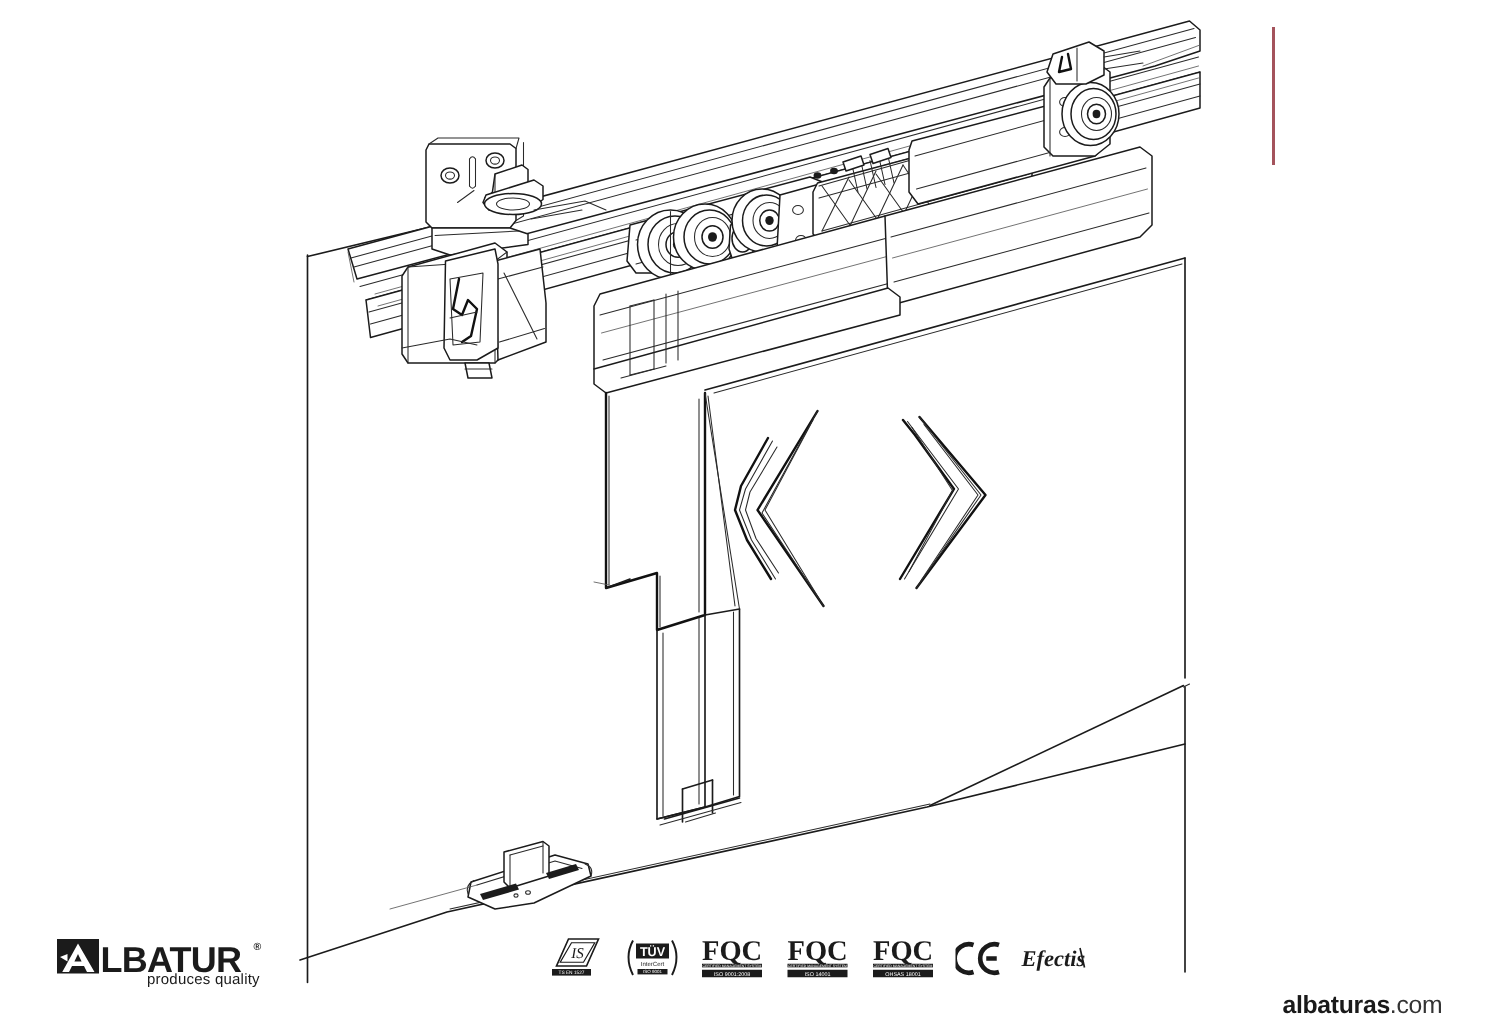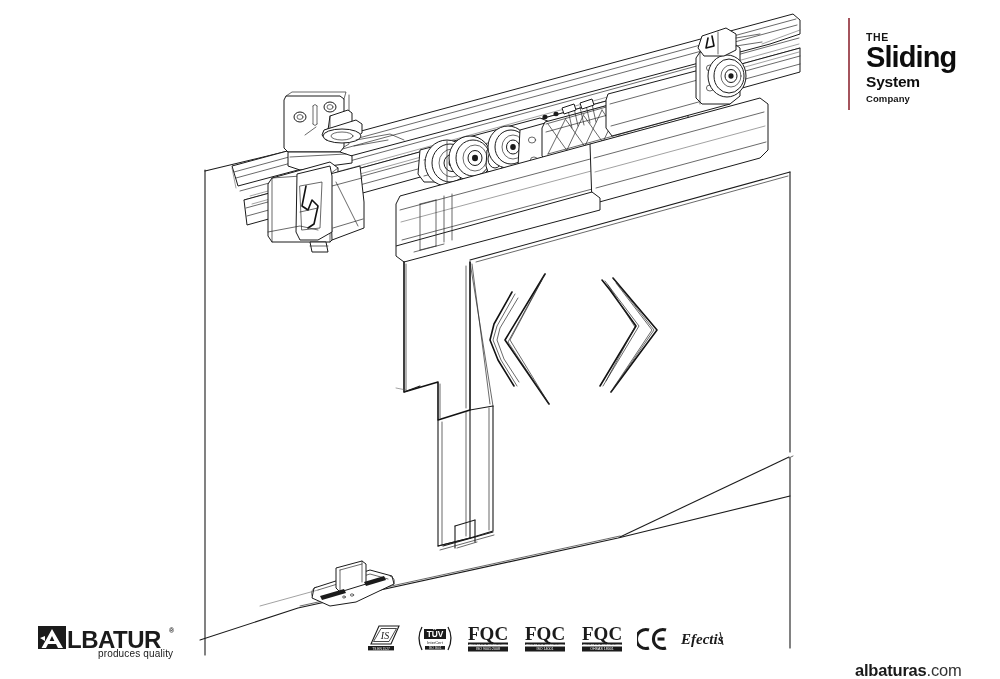--- a/index.html
+++ b/index.html
@@ -422,26 +422,20 @@
         <path class="lnVT" d="M318 590 L260 606"></path>
         <path class="lnVT" d="M236 188 L232 168"></path>
         <path class="lnVT" d="M762 44 L800 30"></path>
         <path class="lnVT" d="M406 390 L396 388"></path>
       </g>
     </svg>
   </div>
 
   <div id="brand-block">
     <div id="brand-rule"></div>
-    <div id="brand-text">
-      <span id="brand-the">THE</span>
-      <span id="brand-sliding">Sliding</span>
-      <span id="brand-system">System</span>
-      <span id="brand-company">Company</span>
-    </div>
   </div>
 
   <div id="albatur-logo">
     <svg id="albatur-mark" width="150" height="30" viewBox="0 0 150 30" xmlns="http://www.w3.org/2000/svg">
 
       <path d="M2 4 L30 4 L30 27 L2 27 Z" fill="#1b1b1b"></path>
 
       <path d="M16 7 L27 26 L22 26 L20 22 L12 22 L10 26 L5.5 26 Z M16 14 L13.6 19 L18.4 19 Z" fill="#ffffff"></path>
 
       <path d="M4 16 L9 14 L9 19 Z" fill="#ffffff"></path>

